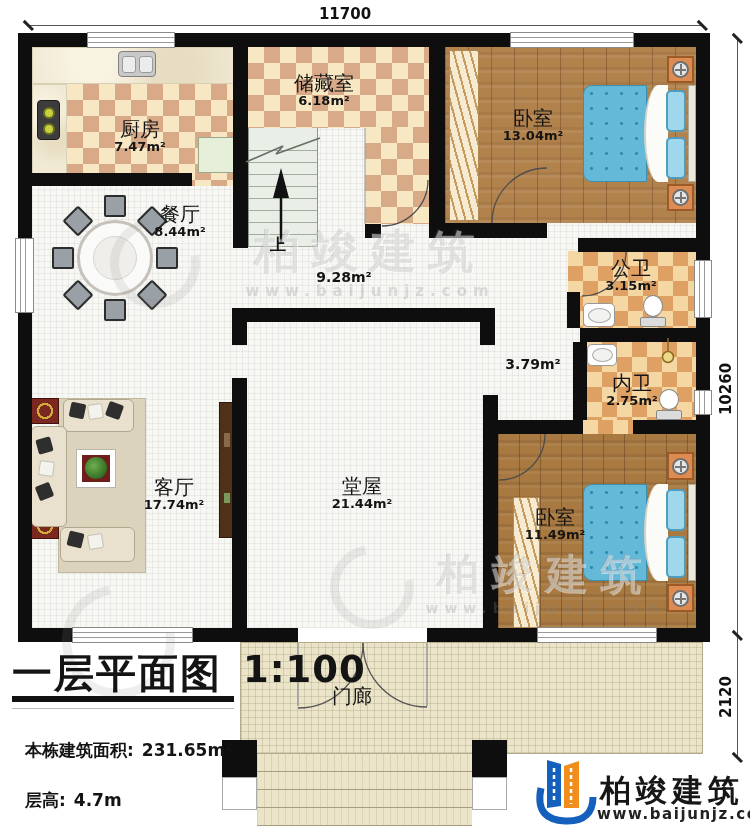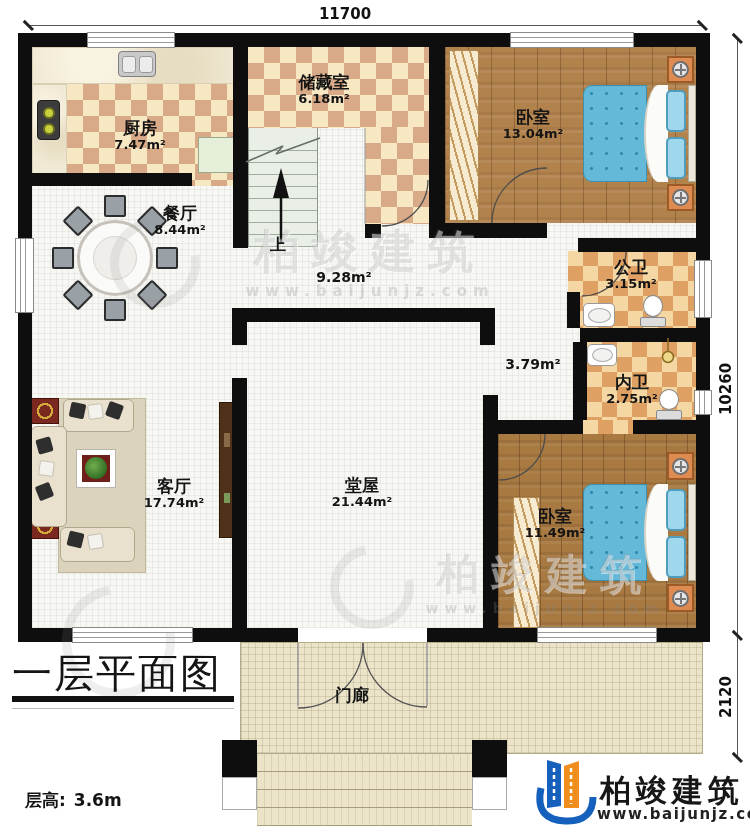--- a/index.html
+++ b/index.html
@@ -35,21 +35,21 @@
     border-bottom:1px solid #a79d7c;box-sizing:border-box}
   .win-h{position:absolute;background:#fff;border:1px solid #8a8a8a;box-sizing:border-box;
     background-image:linear-gradient(to bottom,transparent 4px,#9a9a9a 4px,#9a9a9a 5px,transparent 5px,transparent 9px,#9a9a9a 9px,#9a9a9a 10px,transparent 10px)}
   .win-v{position:absolute;background:#fff;border:1px solid #8a8a8a;box-sizing:border-box;
     background-image:linear-gradient(to right,transparent 4px,#9a9a9a 4px,#9a9a9a 5px,transparent 5px,transparent 9px,#9a9a9a 9px,#9a9a9a 10px,transparent 10px)}
   .hatch{position:absolute;background-color:#f6ead0;border:1px solid #b08a52;box-sizing:border-box;
     background-image:repeating-linear-gradient(75deg,transparent 0 6px,#c49a5e 6px 8px)}
   .stairzone{position:absolute;background:#e9eee7;border-left:1px solid #8d9b8d;border-right:1px solid #8d9b8d;box-sizing:border-box}
   .treads{position:absolute;background-image:repeating-linear-gradient(180deg,#9fae9f 0 1.5px,transparent 1.5px 12px)}
   .room-label{position:absolute;transform:translate(-50%,-50%);text-align:center;white-space:nowrap;line-height:1.12;z-index:40}
-  .room-label .rname{display:block;font-size:17px;font-weight:700}
+  .room-label .rname{display:block;font-size:20px;font-weight:400}
   .room-label .rarea{display:block;font-size:13px;font-weight:700}
   .area-only{position:absolute;transform:translate(-50%,-50%);font-size:14px;font-weight:700;z-index:40}
   .sofa{position:absolute;background:#e9e1cd;border:1px solid #b0a78f;border-radius:6px}
   .pillow-d{position:absolute;background:#2e2e2e;border-radius:2px}
   .pillow-l{position:absolute;background:#f4f2ec;border:1px solid #c4c0b4;border-radius:2px;box-sizing:border-box}
   .redtab{position:absolute;background:#7b2820;border:1px solid #45110c;box-sizing:border-box;
     background-image:radial-gradient(circle,transparent 0 6px,rgba(214,178,60,.95) 6px 8px,transparent 8px)}
   .mattress{position:absolute;background-color:#64b9d9;border:1px solid #3d90ad;box-sizing:border-box;
     background-image:radial-gradient(circle,#2d89ad 1.2px,transparent 1.7px);background-size:15px 15px;border-radius:9px 0 0 9px}
   .blanket{position:absolute;background:#fbfbf8;border-left:2px solid #d6d2c6;box-sizing:border-box;
@@ -66,21 +66,21 @@
   .ttank{position:absolute;background:#dcdcdc;border:1px solid #888;border-radius:2px;box-sizing:border-box}
   .dim-text{position:absolute;font-size:15px;font-weight:700;color:#111;text-align:center;z-index:50}
   .dimline{position:absolute;background:#555;z-index:49}
   .tick{position:absolute;width:13px;height:2.5px;background:#222;transform:rotate(45deg);z-index:50}
   .wm-text{position:absolute;transform:translate(-50%,-50%);font-weight:900;color:rgba(135,135,135,.22);
     letter-spacing:12px;white-space:nowrap;z-index:30;text-shadow:1px 1px 0 rgba(255,255,255,.5)}
   .wm-url{position:absolute;transform:translate(-50%,-50%);font-weight:700;color:rgba(135,135,135,.26);
     letter-spacing:6px;white-space:nowrap;z-index:30}
   .wm-swoosh{position:absolute;border:9px solid rgba(140,140,140,.15);border-radius:50%;
     border-top-color:transparent;transform:rotate(35deg);z-index:30}
-  .title-big{position:absolute;font-size:40px;font-weight:400;letter-spacing:2px;z-index:60}
+  .title-big{position:absolute;font-size:40px;font-weight:700;letter-spacing:2px;z-index:60}
   .stat-row{position:absolute;font-size:17px;font-weight:700;white-space:nowrap;z-index:60}
   .stat-row .sv{margin-left:8px}
   .brand-name{position:absolute;font-size:31px;font-weight:900;letter-spacing:5px;color:#161616;z-index:60;white-space:nowrap}
   .brand-url{position:absolute;font-size:15px;font-weight:700;letter-spacing:1.6px;color:#222;z-index:60;white-space:nowrap}
   .chair{position:absolute;width:22px;height:22px;background:#99a0a6;border:2.5px solid #2c2c2c;box-sizing:border-box;border-radius:2px}
   .dtable{position:absolute;width:76px;height:76px;border-radius:50%;background:#fafaf8;border:3px solid #c6c2bb;box-sizing:border-box}
   .dtable-inner{position:absolute;left:13px;top:13px;width:44px;height:44px;border-radius:50%;background:#f0eeea;border:1px solid #d8d5cf;box-sizing:border-box}
   .tvcab{position:absolute;background:#4f3019;border:1px solid #2d1a0b;box-sizing:border-box}
   svg.overlay{position:absolute;left:0;top:0;z-index:25;pointer-events:none}
 </style>
@@ -310,24 +310,28 @@
   <div class="tick" style="left:22px;top:24px"></div>
   <div class="tick" style="left:696px;top:24px"></div>
   <div class="dimline" style="left:737px;top:38px;width:1px;height:719px"></div>
   <div class="tick" style="left:731px;top:37px"></div>
   <div class="tick" style="left:731px;top:634px"></div>
   <div class="tick" style="left:731px;top:756px"></div>
   <div class="dim-text" style="left:696px;top:380px;width:60px;transform:rotate(-90deg)">10260</div>
   <div class="dim-text" style="left:701px;top:688px;width:50px;transform:rotate(-90deg)">2120</div>
 
   <div class="title-big" style="left:12px;top:646px">一层平面图</div>
+  <div class="title-big" style="left:243px;top:648px;font-size:37px;letter-spacing:1px">1:100</div>
   <div class="abs" style="left:12px;top:696px;width:222px;height:6px;background:#111;z-index:60"></div>
   <div class="abs" style="left:12px;top:708px;width:222px;height:1px;background:#bbb;z-index:60"></div>
+  <div class="stat-row" style="left:25px;top:739px">
+    <span>本栋建筑面积:</span><span class="sv">231.65m²</span>
+  </div>
   <div class="stat-row" style="left:25px;top:789px">
-    <span>层高:</span><span class="sv">3.6m</span>
+    <span>层高:</span><span class="sv">4.7m</span>
   </div>
 
   <svg class="abs" style="left:533px;top:752px;z-index:60" width="64" height="74" viewBox="0 0 64 74">
     <path d="M 8 36 C 3 60 14 68 32 69 C 52 70 60 60 60 45" fill="none" stroke="#1660bd" stroke-width="7"></path>
     <polygon points="14,8 28,12 28,54 14,56" fill="#1660bd"></polygon>
     <line x1="21" y1="16" x2="21" y2="50" stroke="#fff" stroke-width="2.5" stroke-dasharray="4 3"></line>
     <polygon points="31,14 46,9 46,56 31,56" fill="#ef8d1d"></polygon>
     <line x1="38" y1="16" x2="38" y2="52" stroke="#fff" stroke-width="2.5" stroke-dasharray="4 3"></line>
   </svg>
   <div class="brand-name" style="left:600px;top:770px">柏竣建筑</div>

